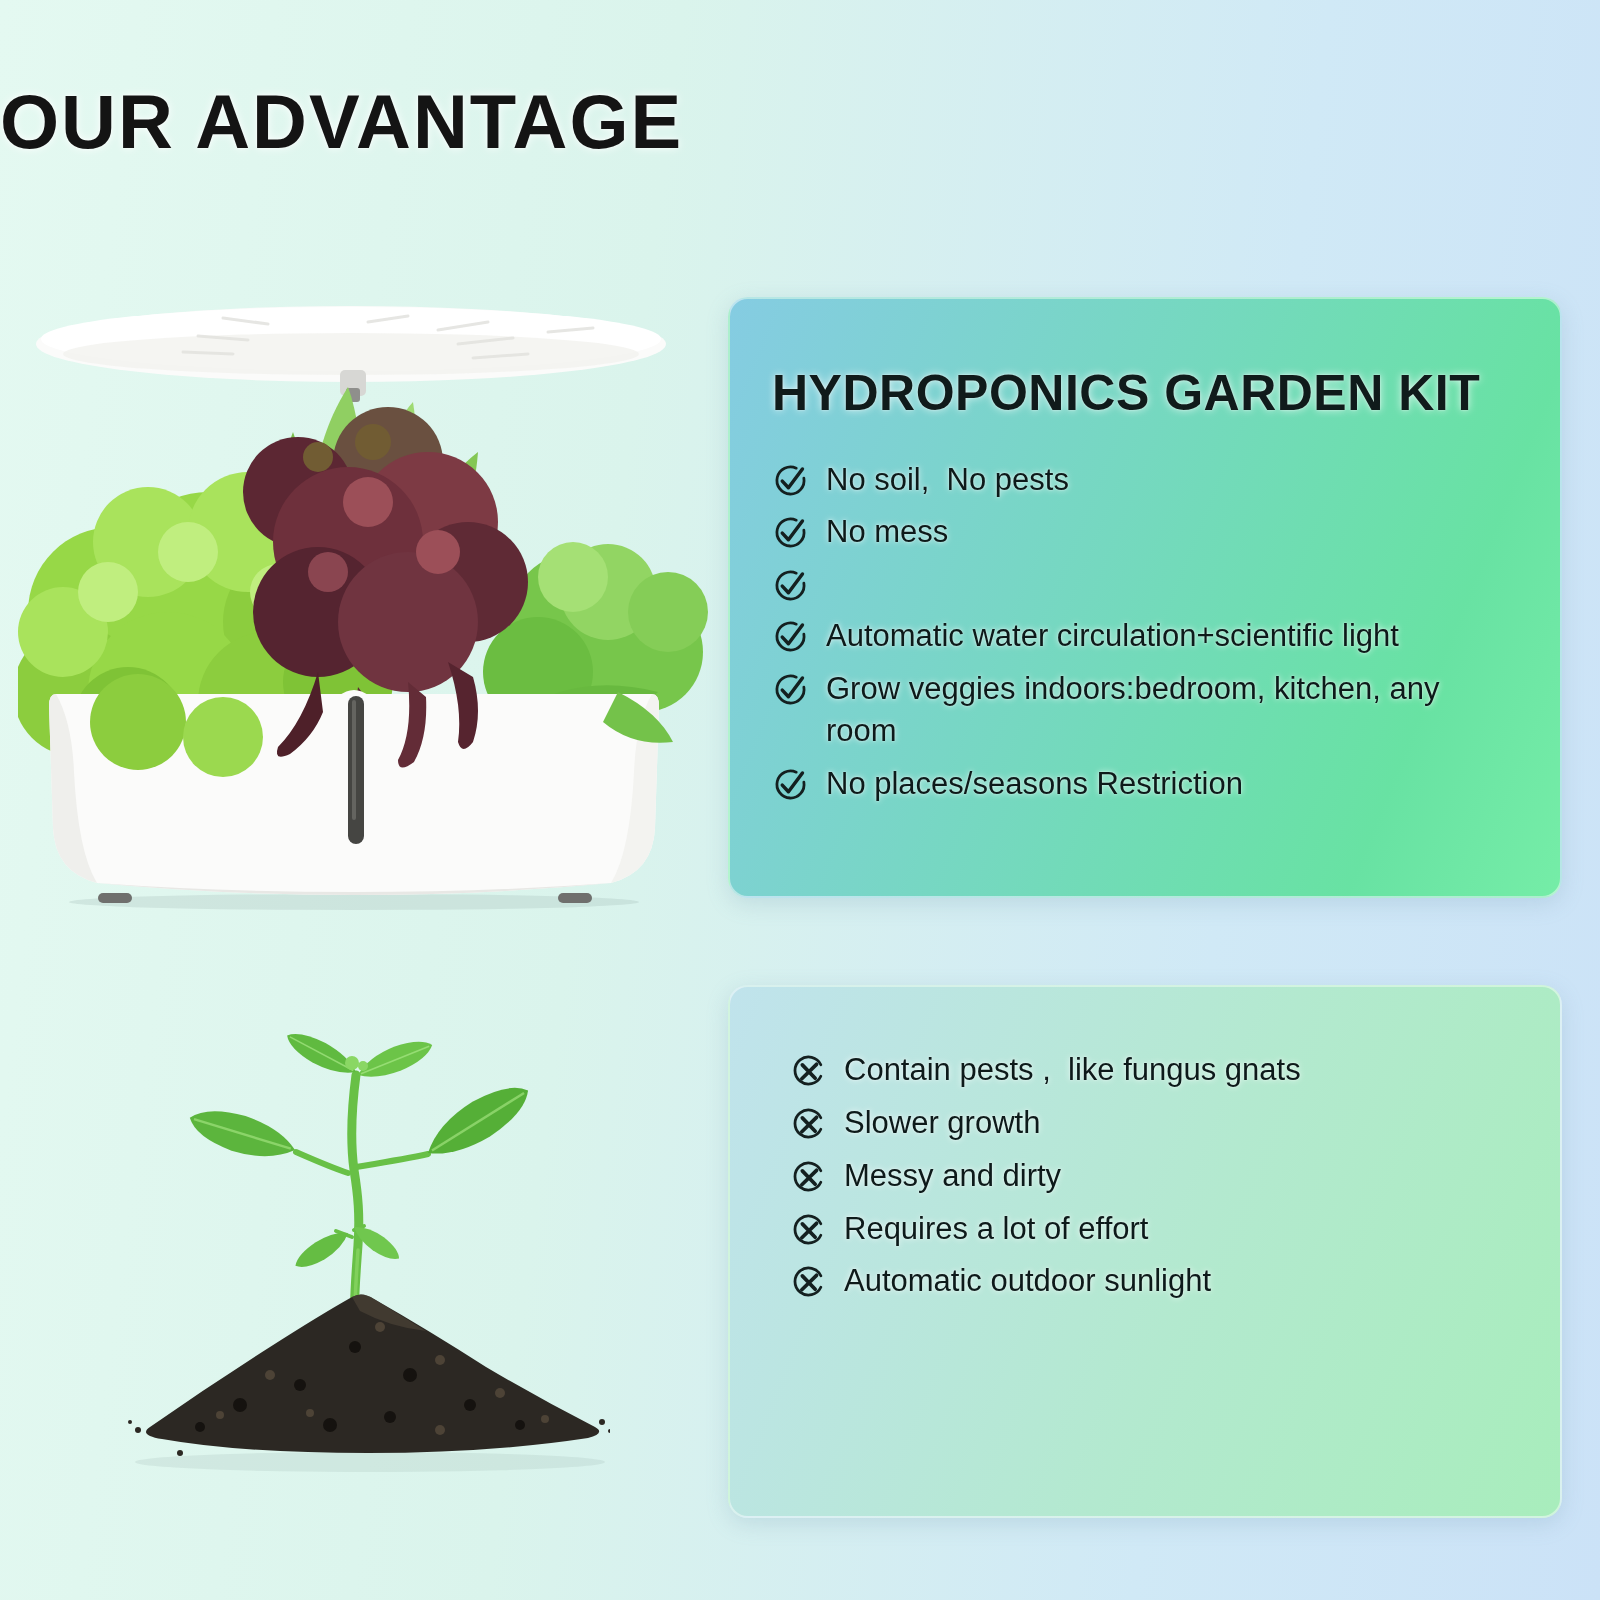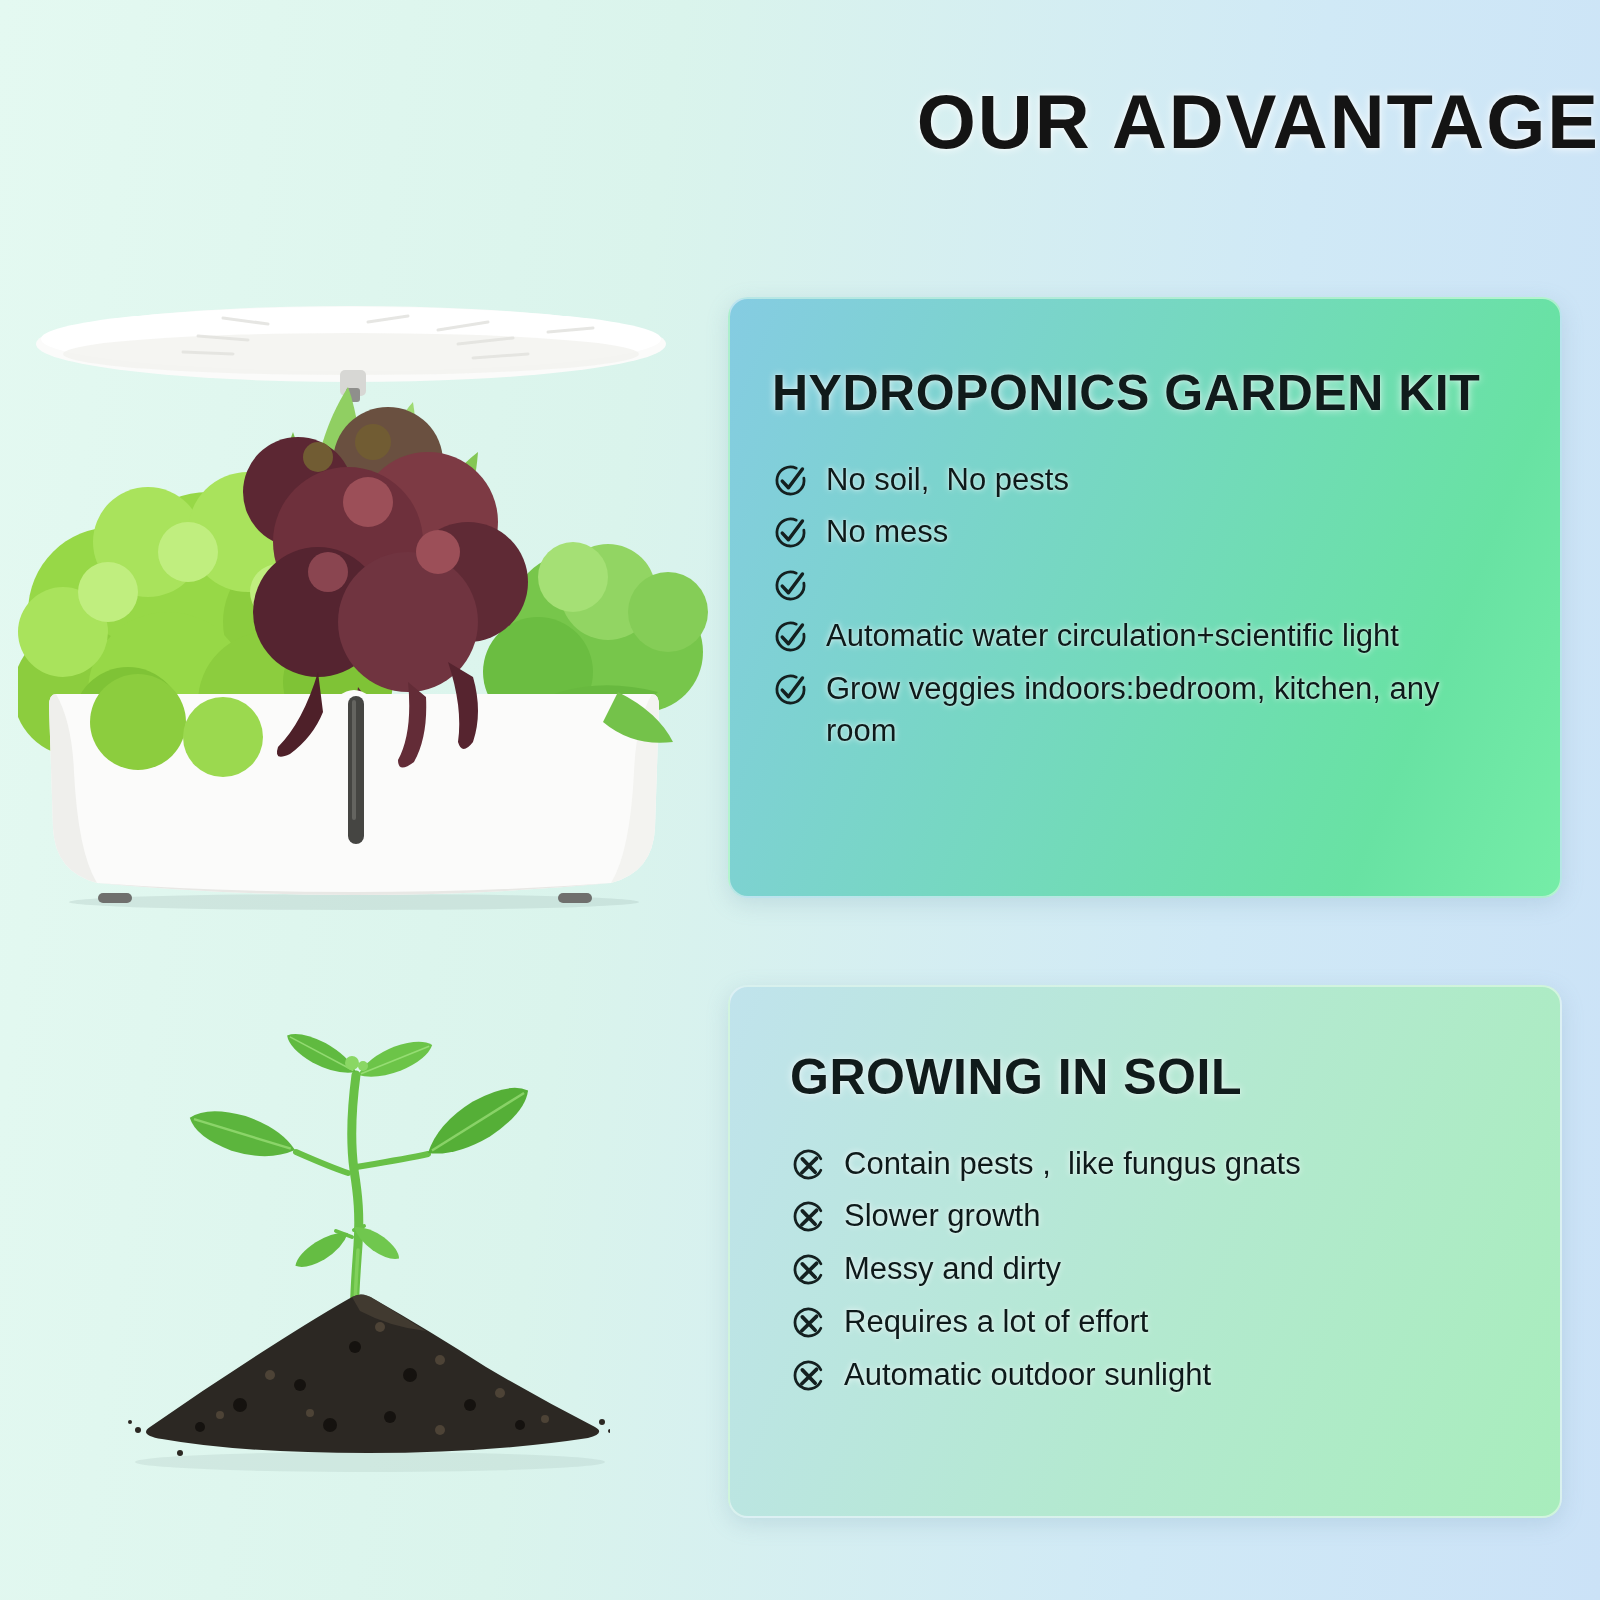--- a/index.html
+++ b/index.html
@@ -3,21 +3,21 @@
 <meta charset="utf-8">
 <style>
   html,body{margin:0;padding:0;background:#dfeef2;}
   .canvas{
     position:relative;width:1600px;height:1600px;overflow:hidden;
     font-family:"Liberation Sans","DejaVu Sans",sans-serif;
     background:linear-gradient(97deg,#e4f9f1 0%,#daf4ec 38%,#d0e9f6 74%,#cbe2f7 100%);
   }
   .page-title{
     position:absolute;top:78px;left:0;width:100%;
-    text-align:right;font-size:76px;font-weight:900;letter-spacing:2px;color:#141414;
+    text-align:left;font-size:76px;font-weight:900;letter-spacing:2px;color:#141414;
     text-shadow:0 0 10px rgba(255,255,255,.9),0 0 3px rgba(255,255,255,.7);
   }
   .illu{position:absolute;}
   .illu-kit{left:18px;top:292px;width:690px;height:620px;}
   .illu-seedling{left:90px;top:975px;width:520px;height:500px;}
 
   .card{
     position:absolute;left:728px;width:834px;border-radius:20px;
     box-sizing:border-box;
     border:2px solid rgba(255,255,255,.45);
@@ -264,25 +264,30 @@
     <span class="li-text">Automatic water circulation+scientific light</span>
   </li>
 
   <li class="item">
     <svg class="li-icon">
             <use href="#check-circle"></use>
           </svg>
     <span class="li-text">Grow veggies indoors:bedroom, kitchen, any room</span>
   </li>
 
+  <li class="item">
+    <svg class="li-icon">
+            <use href="#check-circle"></use>
+          </svg>
+    <span class="li-text">No places/seasons Restriction</span>
+  </li>
 </ul>
   </section>
 
   <section class="card card-soil">
-    <h2 class="card-title">GROWING IN SOIL</h2>
     <ul class="feature-list">
   <li class="item">
     <svg class="li-icon">
             <use href="#cross-circle"></use>
           </svg>
     <span class="li-text">Contain pests ,  like fungus gnats</span>
   </li>
 
   <li class="item">
     <svg class="li-icon">

